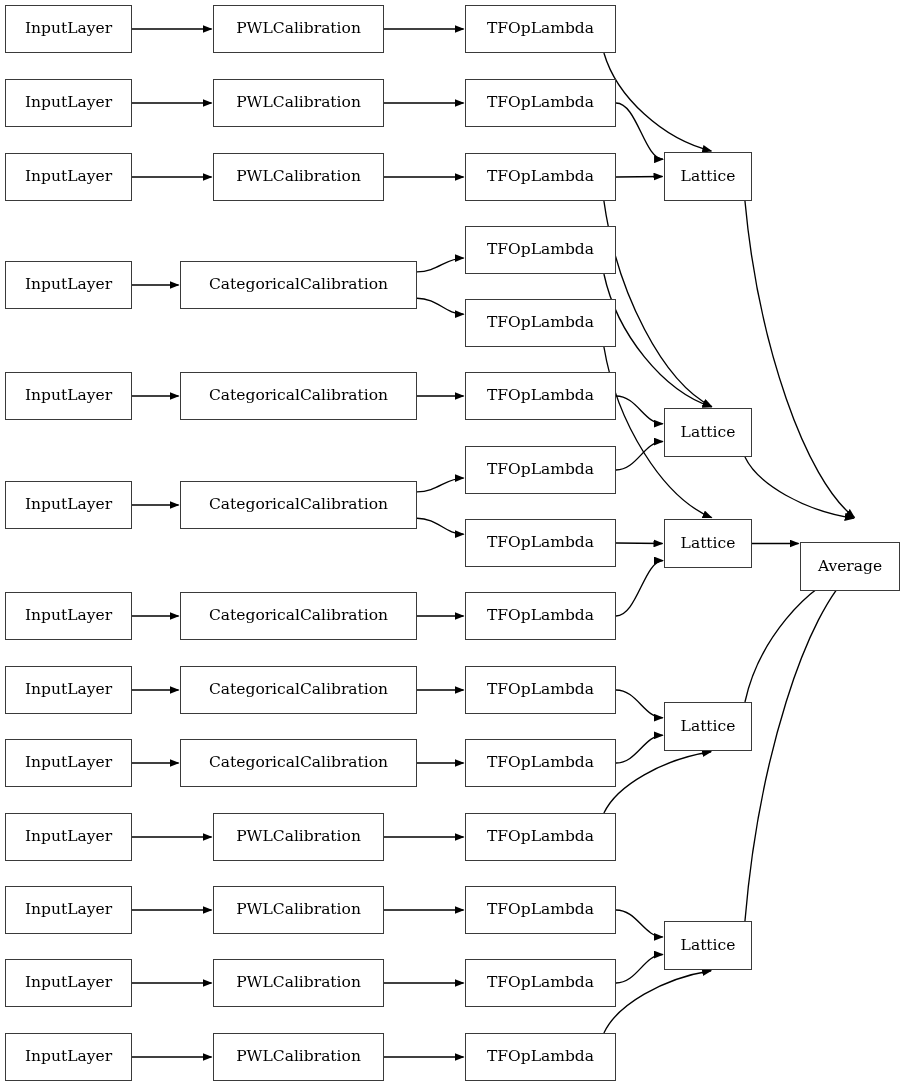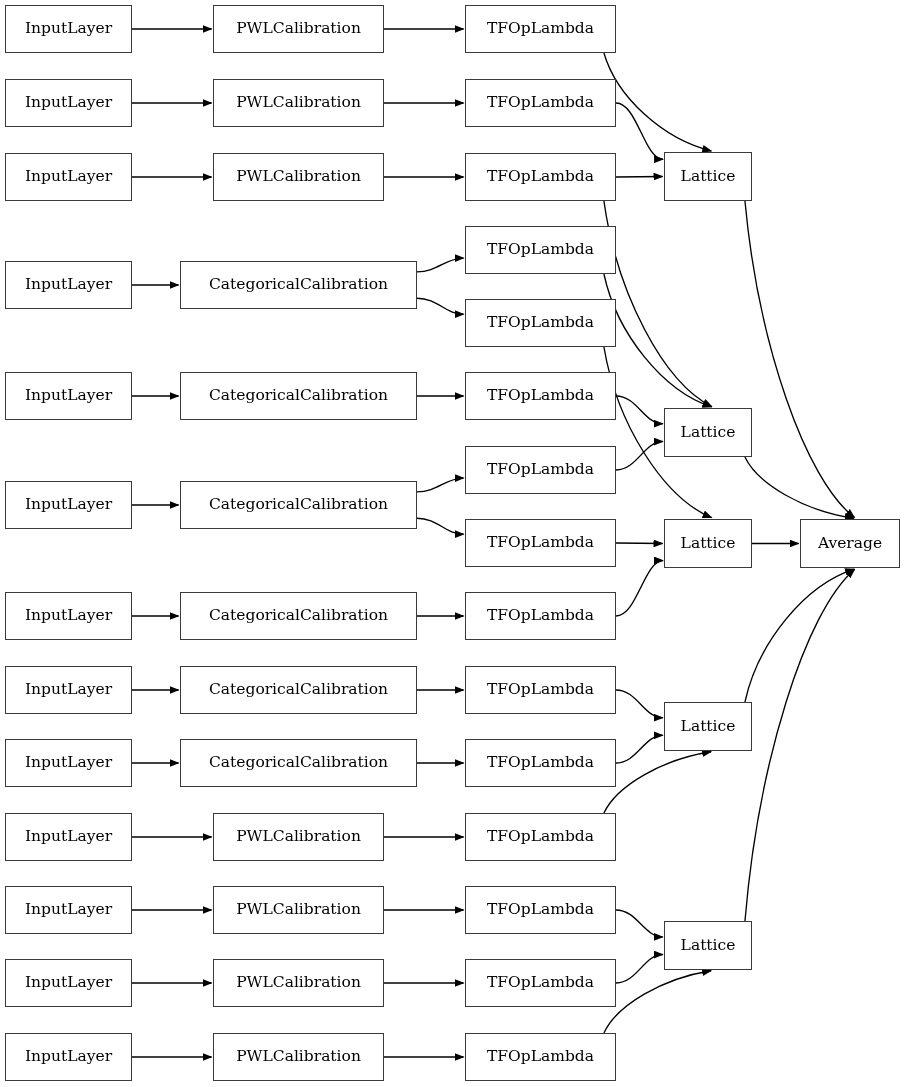--- a/index.html
+++ b/index.html
@@ -205,17 +205,17 @@
       </div>
       <div class="node lattice" style="left: 664px; top: 519px; width: 88px; height: 49px;">
         <span>Lattice</span>
       </div>
       <div class="node lattice" style="left: 664px; top: 702px; width: 88px; height: 49px;">
         <span>Lattice</span>
       </div>
       <div class="node lattice" style="left: 664px; top: 921px; width: 88px; height: 49px;">
         <span>Lattice</span>
       </div>
-      <div class="node average" style="left: 800px; top: 519px; width: 100px; height: 49px;">
+      <div class="node average" style="left: 800px; top: 542px; width: 100px; height: 49px;">
         <span>Average</span>
       </div>
     </div>
 </div>
 
 </body></html>

